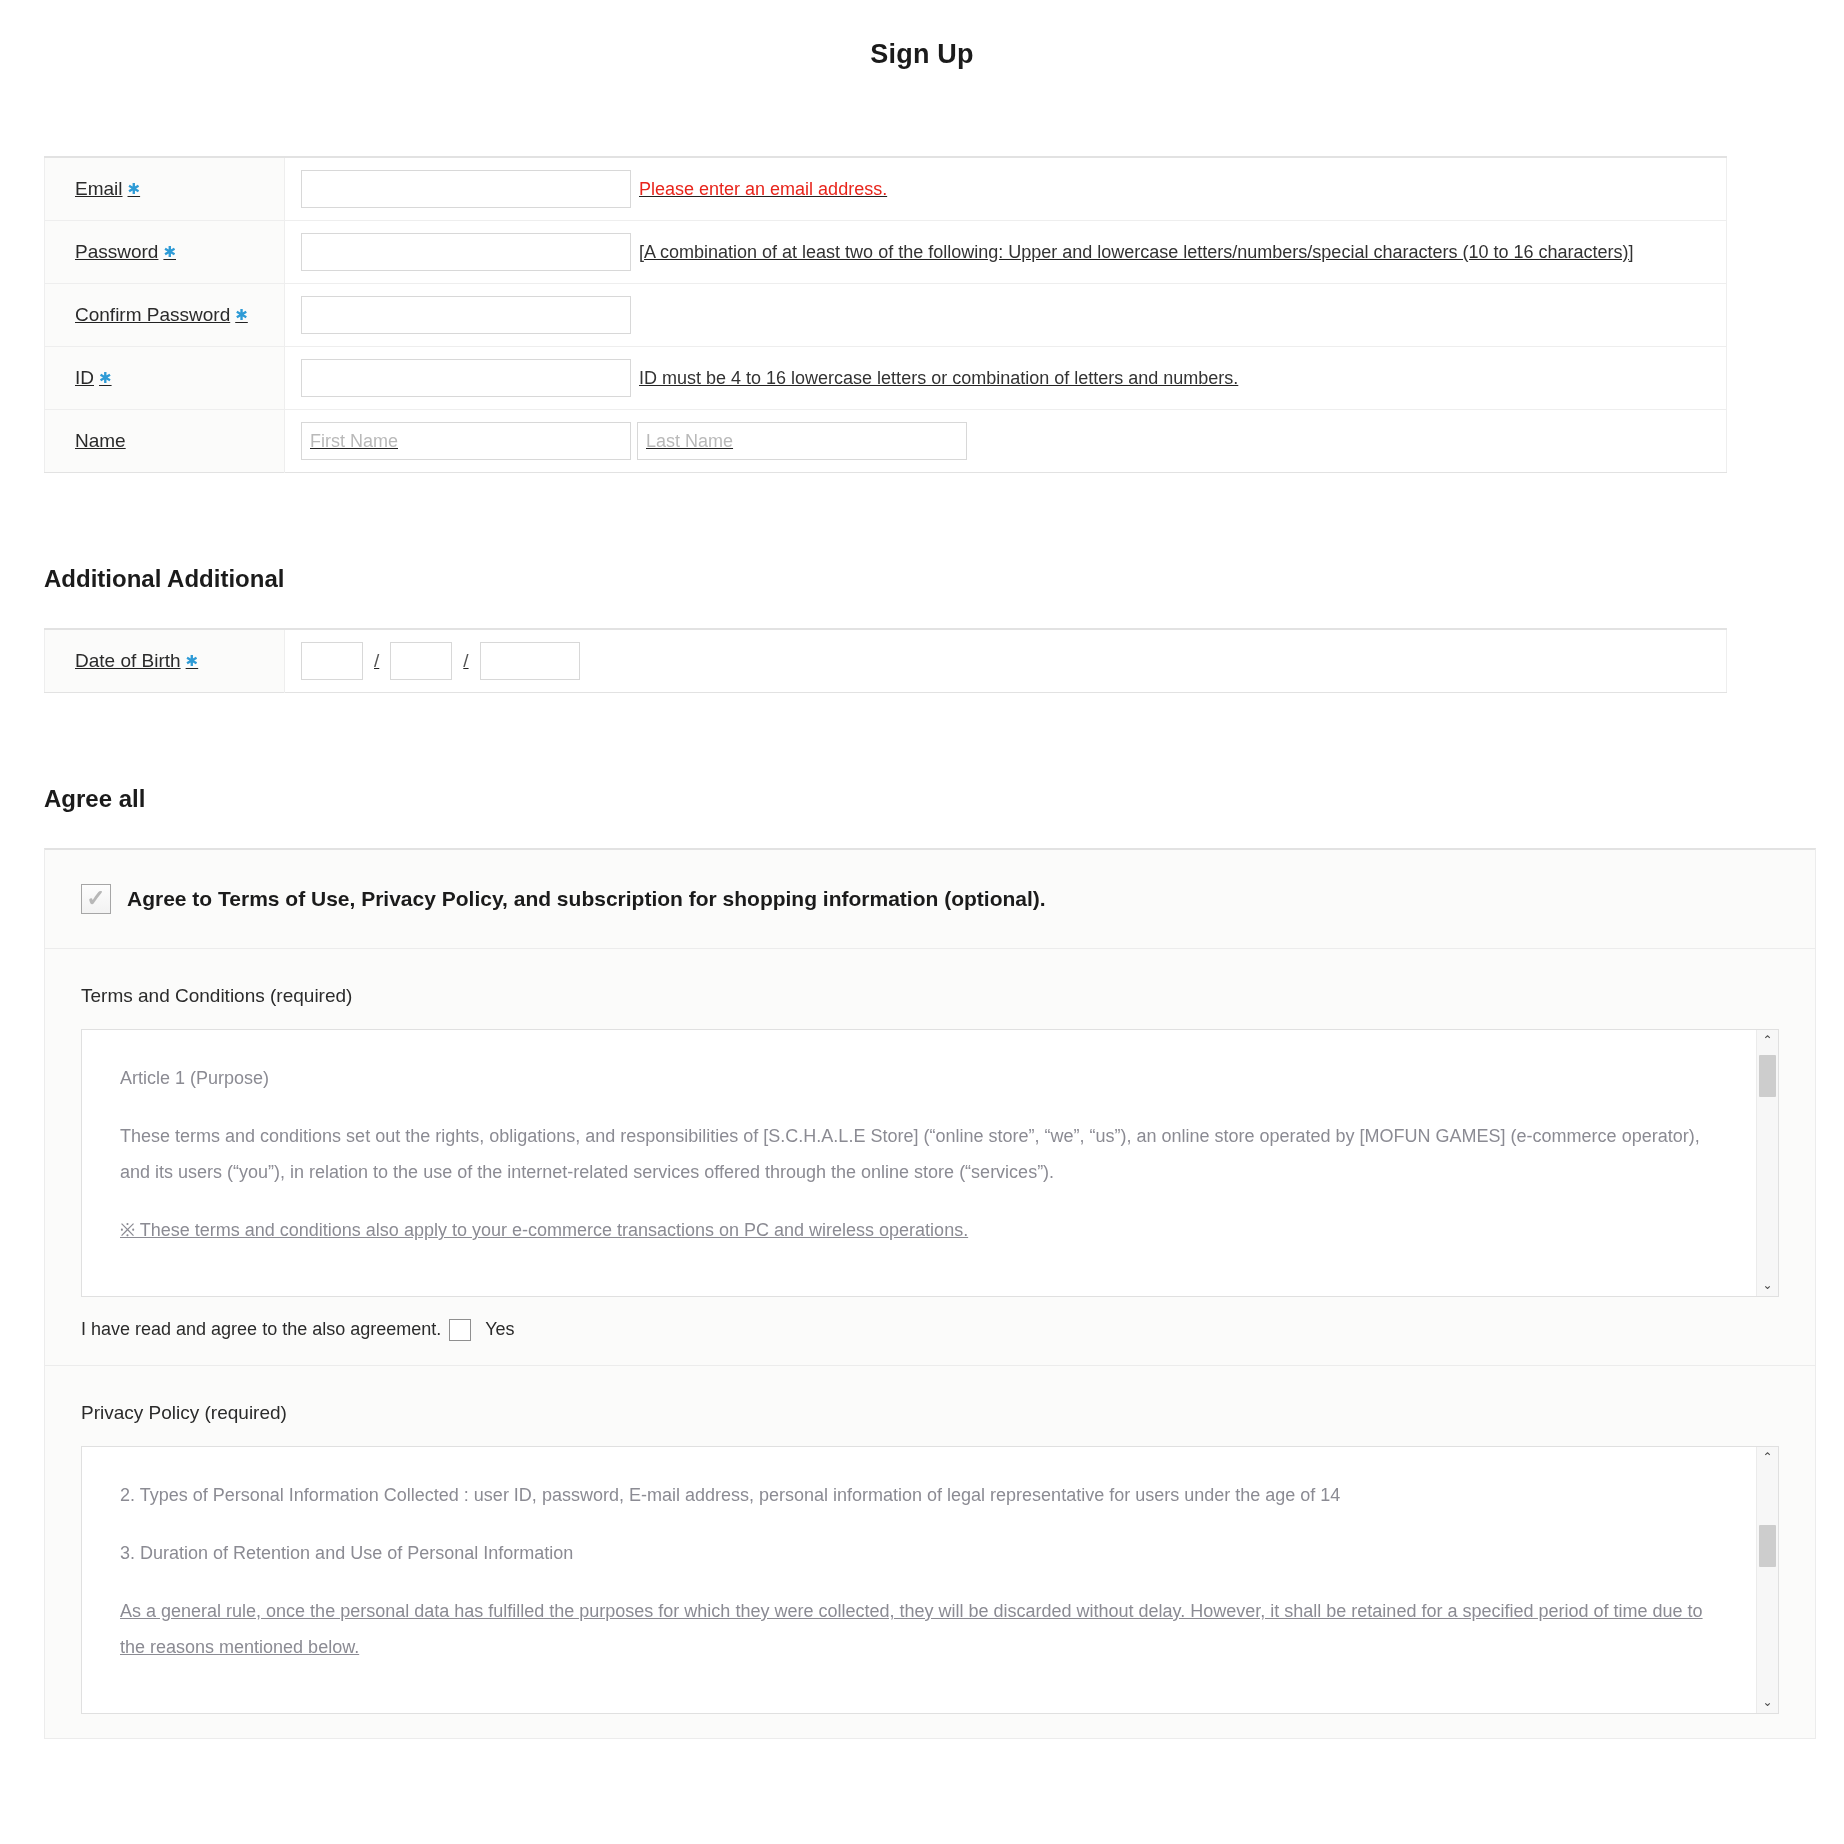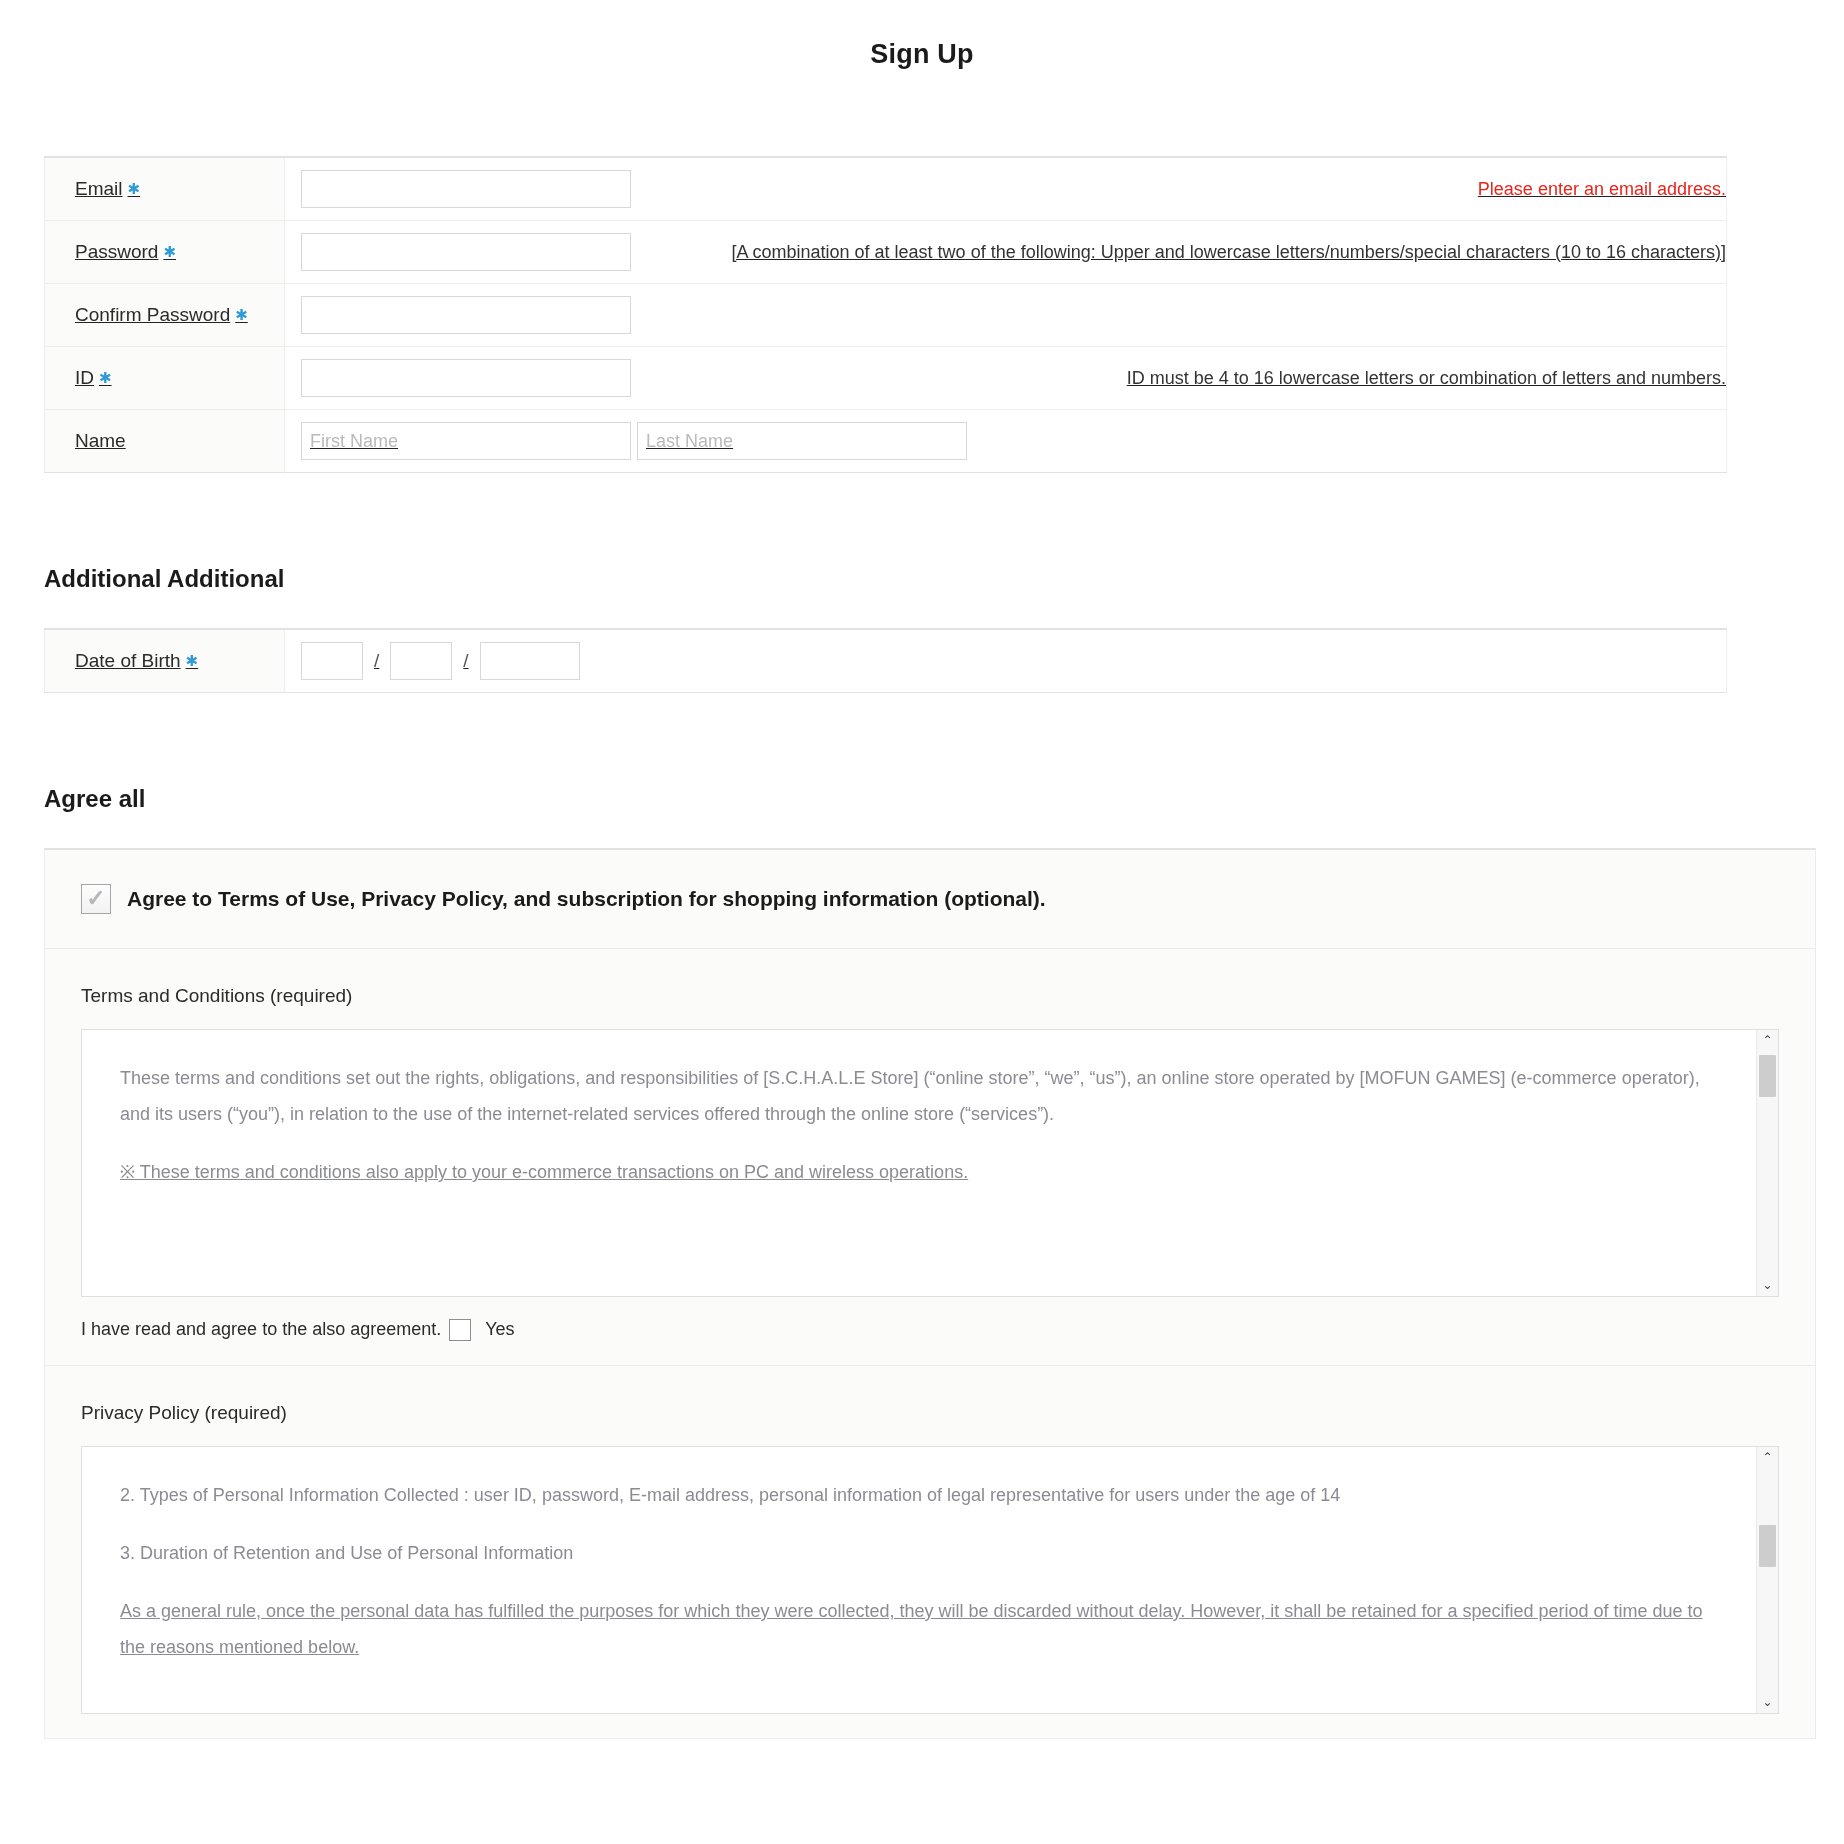--- a/index.html
+++ b/index.html
@@ -97,21 +97,20 @@
     flex-wrap: wrap;
     gap: 0;
   }
   .hint {
     font-size: 18px;
     color: #333333;
     line-height: 1.75;
     margin-left: 8px;
     flex: 1 1 auto;
     min-width: 0;
-    text-align: right;
   }
   .hint.err { color: #e8241b; }
 
   .name-inputs { display: flex; gap: 6px; }
 
   
   .dob-row { display: flex; align-items: center; gap: 0; }
   .dob-a { width: 62px; }
   .dob-b { width: 62px; }
   .dob-c { width: 100px; }
@@ -356,20 +355,21 @@
         <span class="tick">✓</span>
       </span>
       <span class="agree-all-label">Agree to Terms of Use, Privacy Policy, and subscription for shopping information (optional).</span>
     </div>
 
     <div class="policy-block">
       <div class="policy-title">Terms and Conditions (required)</div>
 
       <div class="scrollbox">
         <div class="scrollbox-inner">
+          <p>Article 1 (Purpose)</p>
           <p>These terms and conditions set out the rights, obligations, and responsibilities of [S.C.H.A.L.E Store] (“online store”, “we”, “us”), an online store operated by [MOFUN GAMES] (e-commerce operator), and its users (“you”), in relation to the use of the internet-related services offered through the online store (“services”).</p>
           <p>※ These terms and conditions also apply to your e-commerce transactions on PC and wireless operations.</p>
         </div>
         <div class="sbar">
           <div class="sbar-btn">⌃</div>
           <div class="sbar-thumb" style="top:25px;height:42px;"></div>
           <div class="sbar-btn bottom">⌄</div>
         </div>
       </div>
 

